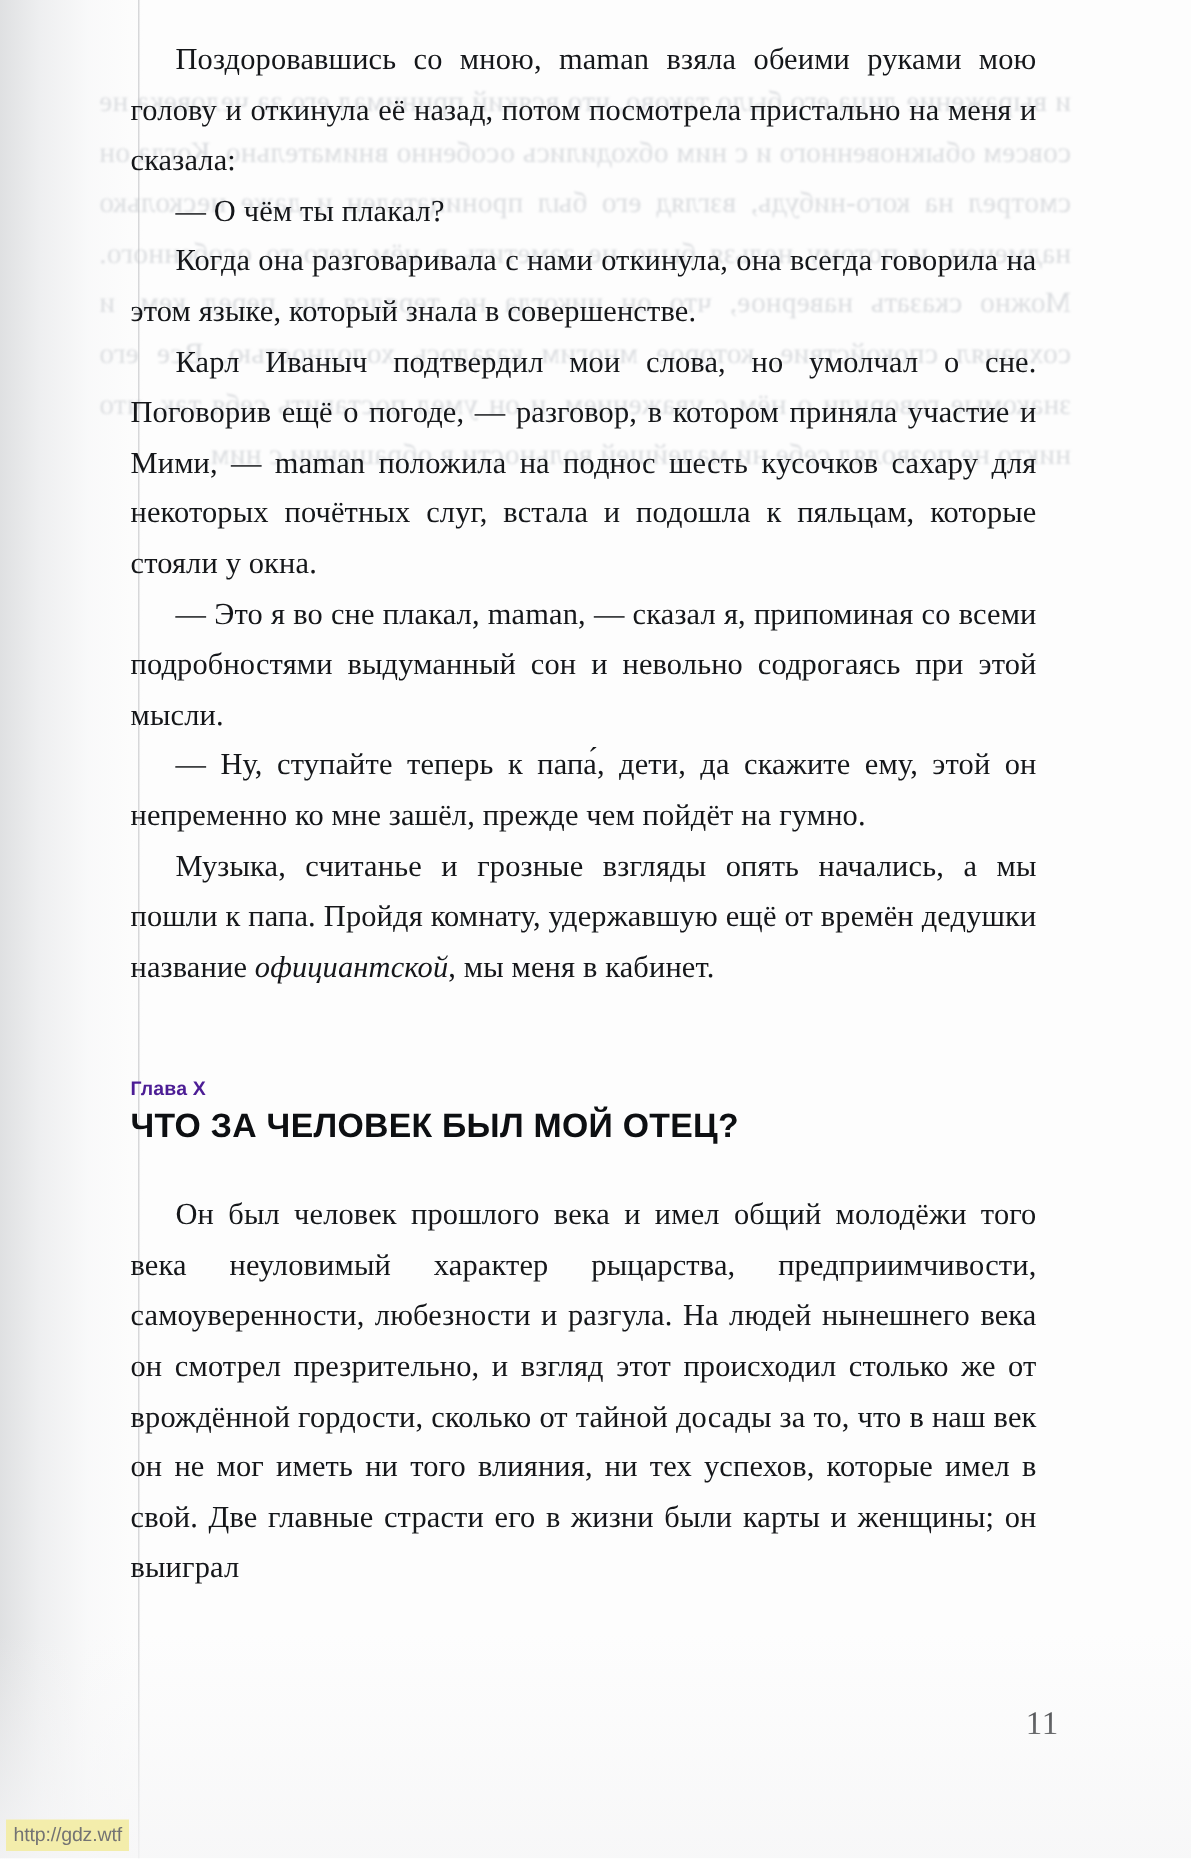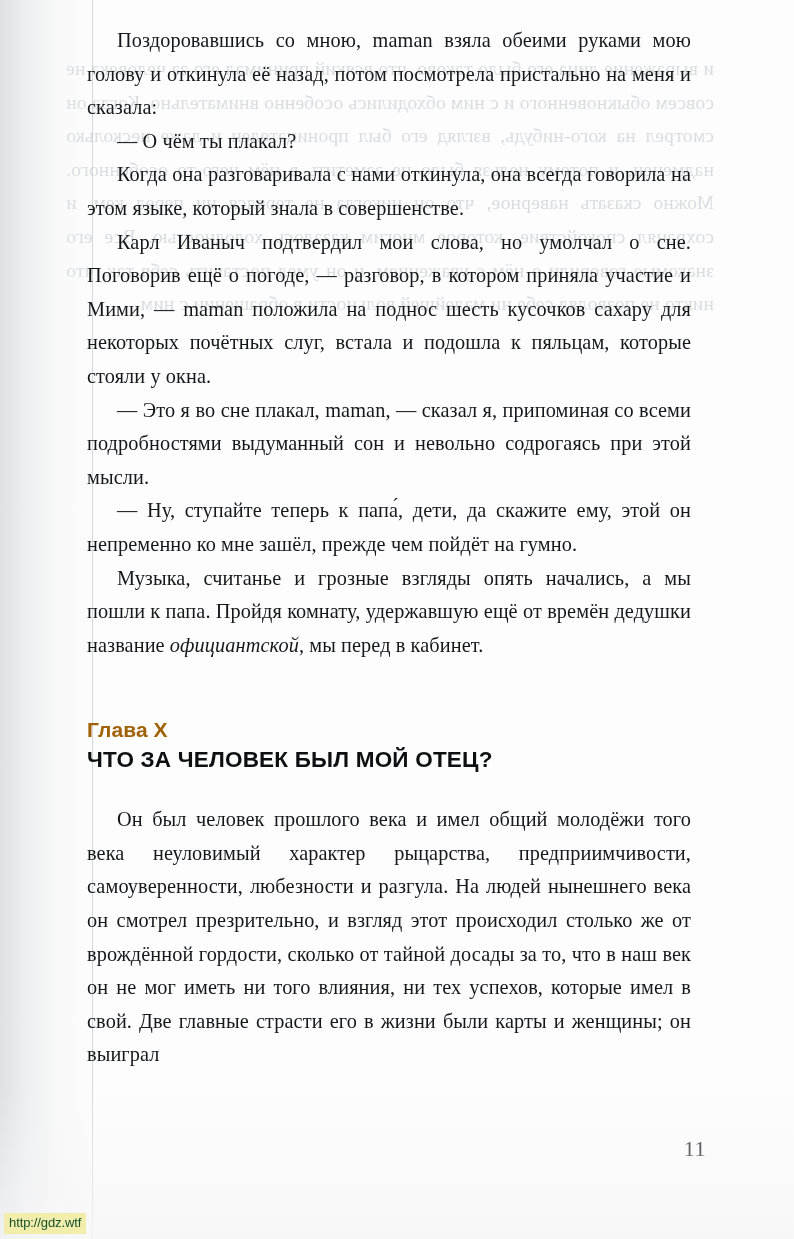--- a/index.html
+++ b/index.html
@@ -111,24 +111,24 @@
   
 
   .chapter {
     margin-top: 56px;
     margin-bottom: 30px;
     font-family: "Liberation Sans", "DejaVu Sans", sans-serif;
   }
 
   .chapter-label {
     display: block;
-    font-size: 21px;
+    font-size: 13px;
     font-weight: bold;
     letter-spacing: 0.1px;
-    color: #a16207;
+    color: #4c1d95;
     margin-bottom: 5px;
   }
 
   .chapter-title {
     display: block;
     font-size: 22.5px;
     font-weight: bold;
     letter-spacing: 0.2px;
     color: #0d0f12;
   }
@@ -147,21 +147,21 @@
     letter-spacing: 0.5px;
   }
 
   
 
   .watermark {
     position: absolute;
     left: 4px;
     bottom: 5px;
     background: #f3edab;
-    color: #14532d;
+    color: #737373;
     font-family: "Liberation Sans", "DejaVu Sans", sans-serif;
     font-size: 13px;
     line-height: 18px;
     padding: 1px 5px 2px 5px;
     white-space: nowrap;
     letter-spacing: -0.1px;
   }
 </style>
 </head>
 <body>
@@ -177,21 +177,21 @@
 
   <div class="column">
 
     <p class="body">Поздоровавшись со мною, maman взяла обеими руками мою голову и откинула её назад, потом посмотрела пристально на меня и сказала:</p>
     <p class="body">— О чём ты плакал?</p>
     <p class="body">Когда она разговаривала с нами откинула, она всегда говорила на этом языке, который знала в совершенстве.</p>
     <p class="body">Карл Иваныч подтвердил мои слова, но умолчал о сне. Поговорив ещё о погоде, — разговор, в котором приняла участие и Мими, — maman положила на поднос шесть кусочков сахару для некоторых почётных слуг, встала и подошла к пяльцам, которые стояли у окна.</p>
     <p class="body">— Это я во сне плакал, maman, — сказал я, припоминая со всеми подробностями выдуманный сон и невольно содрогаясь при этой мысли.</p>
     <p class="body">— Ну, ступайте теперь к папа́, дети, да скажите ему, этой он непременно ко мне зашёл, прежде чем пойдёт на гумно.</p>
 
-    <p class="body"><span>Музыка, считанье и грозные взгляды опять начались, а мы пошли к папа. Пройдя комнату, удержавшую ещё от времён дедушки название </span><em>официантской</em><span>, мы перед в кабинет.</span></p>
+    <p class="body"><span>Музыка, считанье и грозные взгляды опять начались, а мы пошли к папа. Пройдя комнату, удержавшую ещё от времён дедушки название </span><em>официантской</em><span>, мы меня в кабинет.</span></p>
 
     <div class="chapter">
       <span class="chapter-label">Глава X</span>
       <span class="chapter-title">ЧТО ЗА ЧЕЛОВЕК БЫЛ МОЙ ОТЕЦ?</span>
     </div>
 
     <p class="body">Он был человек прошлого века и имел общий молодёжи того века неуловимый характер рыцарства, предприимчивости, самоуверенности, любезности и разгула. На людей нынешнего века он смотрел презрительно, и взгляд этот происходил столько же от врождённой гордости, сколько от тайной досады за то, что в наш век он не мог иметь ни того влияния, ни тех успехов, которые имел в свой. Две главные страсти его в жизни были карты и женщины; он выиграл</p>
 
   </div>
 

